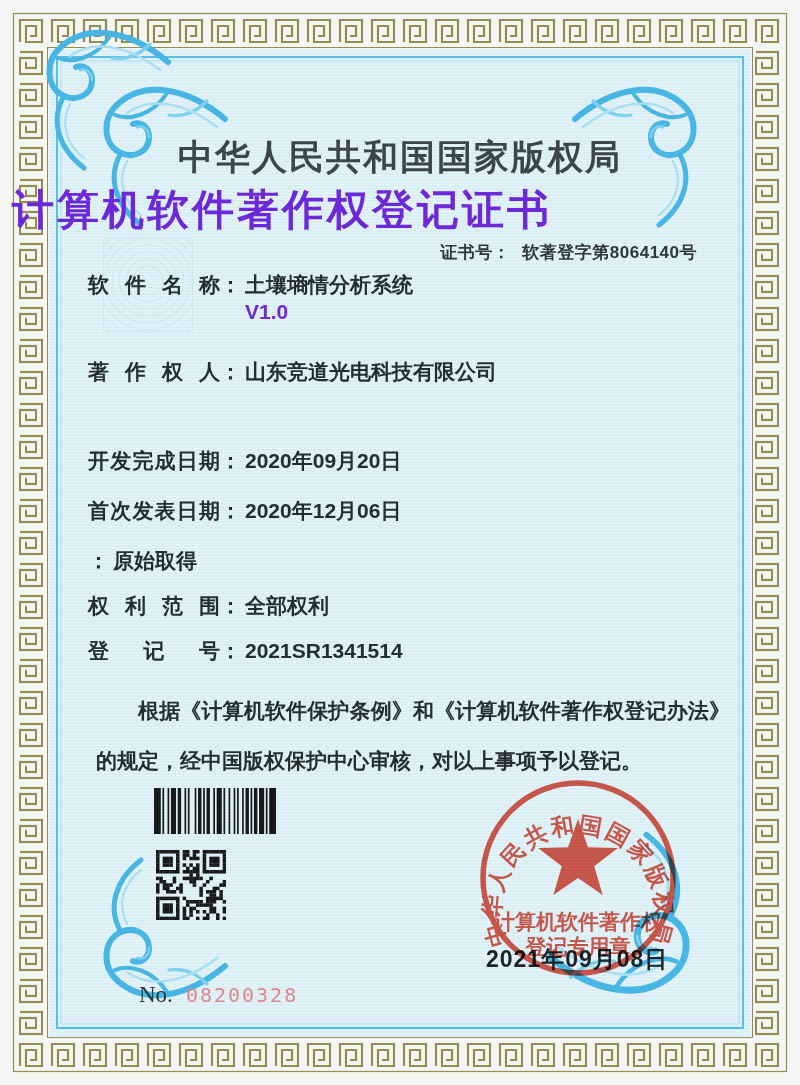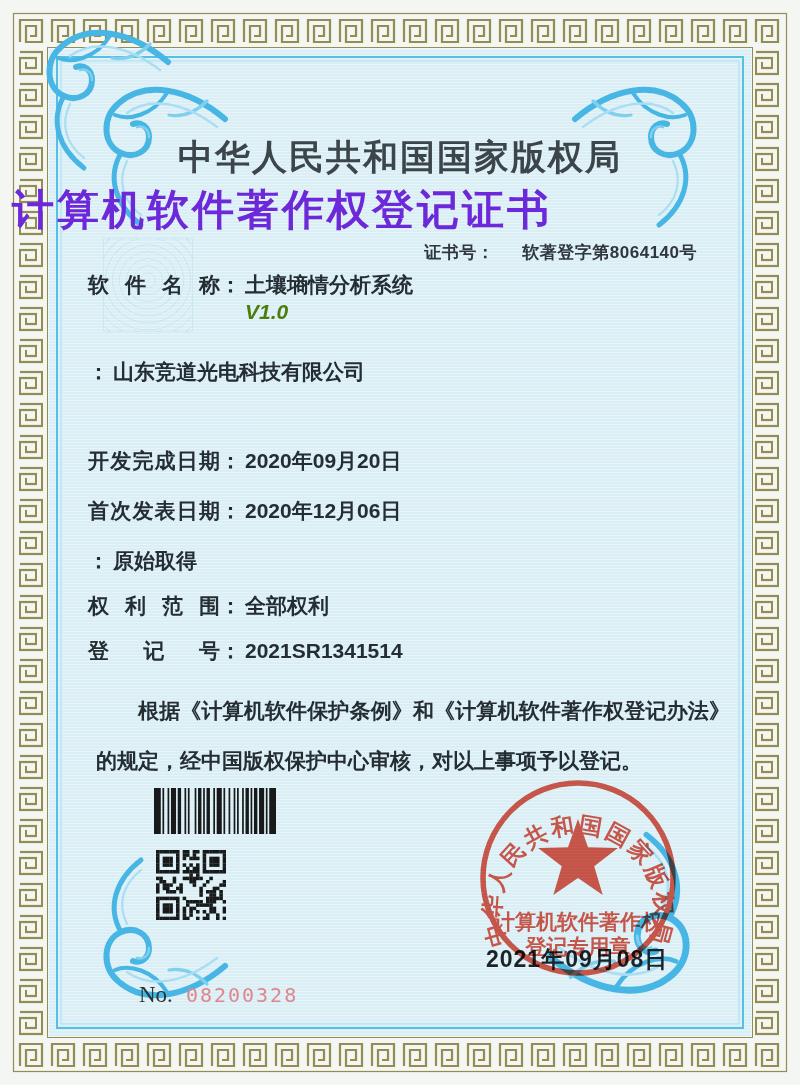--- a/index.html
+++ b/index.html
@@ -30,32 +30,32 @@
     font-size:35px;font-weight:700;letter-spacing:2px;color:#3c4549;
   }
   .cert-title{
     position:absolute;left:0;top:182px;width:800px;
     text-align:left;font-family:"Liberation Serif","DejaVu Serif",serif;
     font-size:42px;font-weight:700;letter-spacing:3px;color:#6d28d9;margin-left:12px;
   }
   .certno{
     position:absolute;top:241px;right:103px;
     font-size:17px;font-weight:700;color:#2f373c;letter-spacing:.5px;
-    display:flex;gap:28px;
+    display:flex;gap:12px;
   }
   .frow{
     position:absolute;left:88px;display:flex;align-items:flex-end;
     font-size:21px;font-weight:600;color:#242d32;line-height:30px;
   }
   .flabel{display:inline-block;width:132px;text-align:justify;text-align-last:justify;}
   .fcolon{display:inline-block;width:14px;}
   .fvalue{margin-left:11px;white-space:nowrap;}
   .fvalue2{
     position:absolute;left:245px;top:300px;
-    font-size:21px;font-weight:600;color:#4d7c0f;font-style:italic;
+    font-size:21px;font-weight:600;color:#6d28d9;
   }
   .statement{
     position:absolute;left:96px;top:686px;width:634px;
     font-size:21px;font-weight:600;color:#242d32;line-height:50px;
     text-indent:2em;text-align:justify;
   }
   .watermark{
     position:absolute;left:103px;top:238px;width:88px;height:92px;
     background:repeating-radial-gradient(circle at 50% 45%, rgba(140,195,220,.30) 0 1px, rgba(0,0,0,0) 1px 7px);
     border:1px solid rgba(150,205,228,.35);
@@ -137,20 +137,21 @@
     </div>
 
     <div class="frow" style="top:270px">
       <span class="flabel">软件名称</span>
         <span class="fcolon">：</span>
       <span class="fvalue">土壤墒情分析系统</span>
     </div>
     <div class="fvalue2">V1.0</div>
 
     <div class="frow" style="top:357px">
+      <span class="flabel">著作权人</span>
         <span class="fcolon">：</span>
       <span class="fvalue">山东竞道光电科技有限公司</span>
     </div>
 
     <div class="frow" style="top:446px">
       <span class="flabel">开发完成日期</span>
         <span class="fcolon">：</span>
       <span class="fvalue">2020年09月20日</span>
     </div>
 

